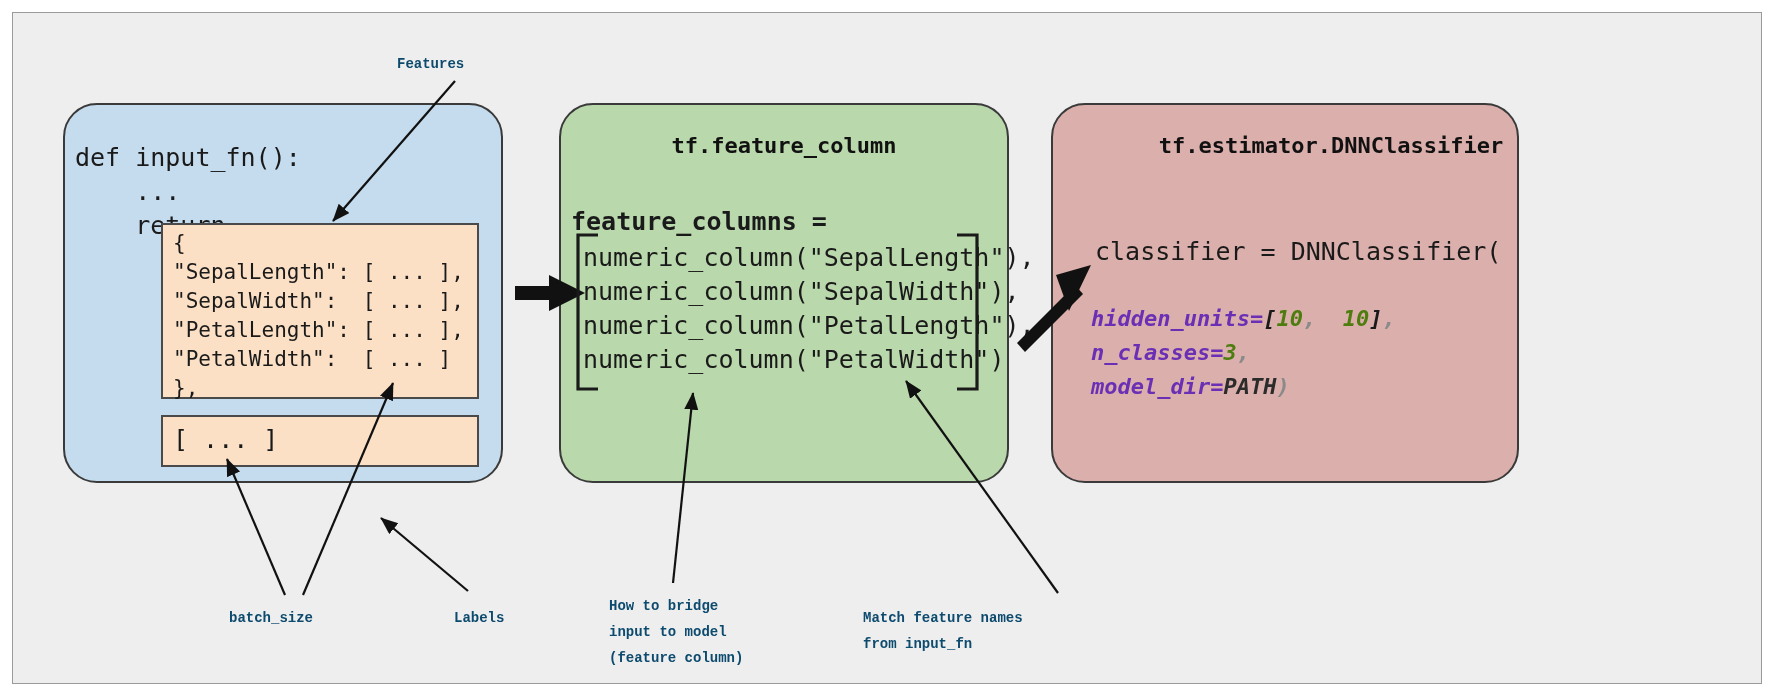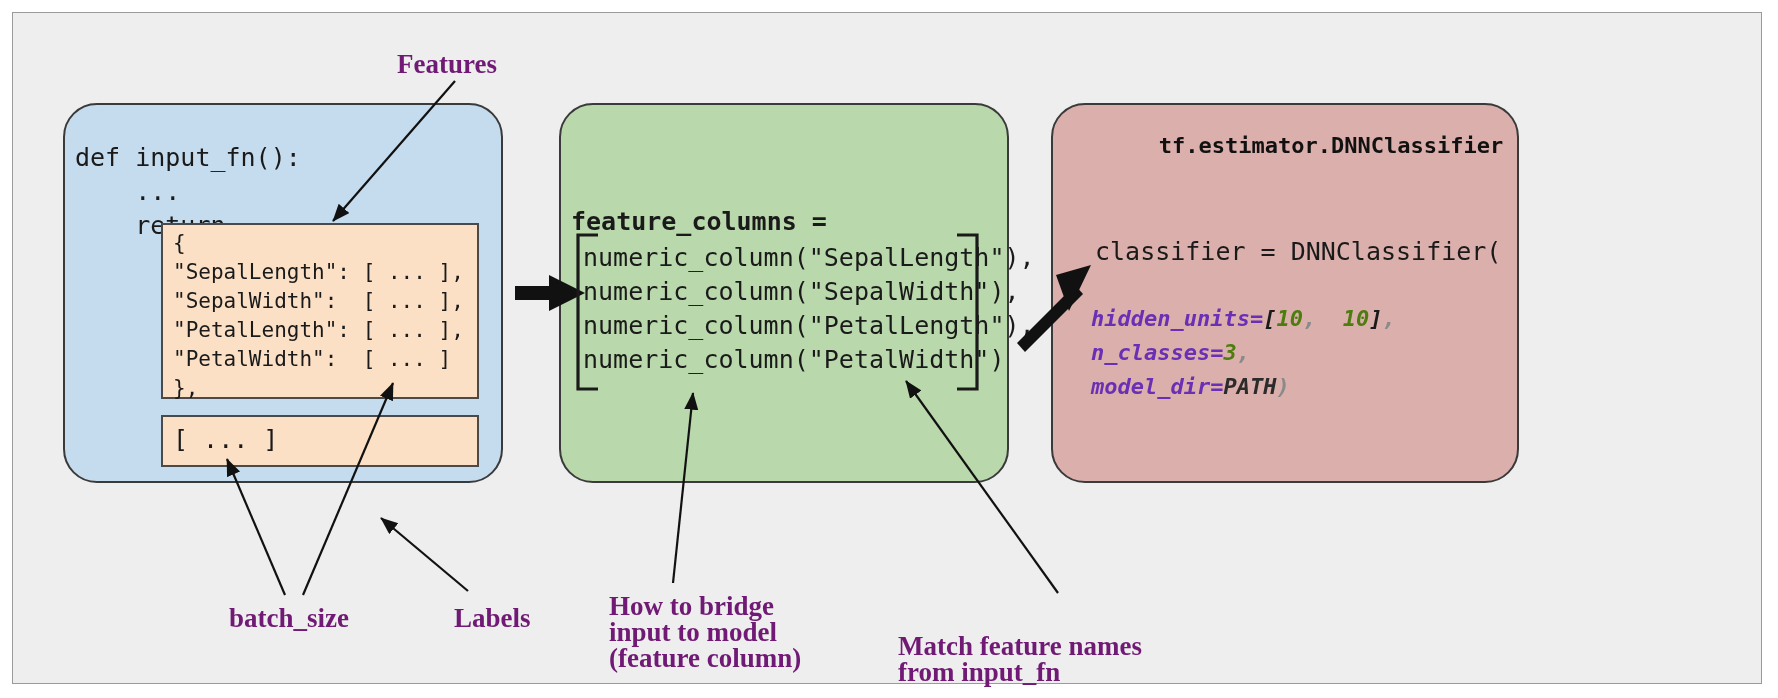--- a/index.html
+++ b/index.html
@@ -21,22 +21,22 @@
   .subbox{position:absolute;box-sizing:border-box;background:#fbe0c6;border:2px solid #4a4a4a;}
 
   .kwbox{position:absolute;box-sizing:border-box;background:#f9dfe2;border:2px solid #6d5b58;}
 
   .kw{font-family:"DejaVu Sans Mono","Liberation Mono",monospace;
       font-style:italic;font-weight:bold;font-size:22px;color:#6a2fb5;white-space:pre;}
   .num{color:#4d7c0f;}
   .punct{color:#8a8a8a;}
   .blk{color:#1a1a1a;}
 
-  .anno{position:absolute;font-family:Liberation Serif, serif;
-        font-weight:bold;font-size:27px;color:#701a75;line-height:26px;white-space:pre;}
+  .anno{position:absolute;font-family:Liberation Mono, monospace;
+        font-weight:bold;font-size:14px;color:#0c4a6e;line-height:26px;white-space:pre;}
 
   svg.ov{position:absolute;left:0;top:0;width:1750px;height:672px;pointer-events:none;}
 </style>
 </head>
 <body>
 
 <div id="stage">
   <div id="canvas">
 
     <div class="panel" style="left:50px;top:90px;width:440px;height:380px;background:#c5dcee;">
@@ -54,20 +54,21 @@
 "PetalWidth":  [ ... ]
 },</div>
     </div>
 
     <div class="subbox" style="left:148px;top:402px;width:318px;height:52px;">
       <div class="code" style="position:absolute;left:10px;top:8px;line-height:30px;">[ ... ]</div>
     </div>
 
     <div class="panel" style="left:546px;top:90px;width:450px;height:380px;background:#b9d8ab;">
     </div>
+    <div class="panel-title" style="left:546px;top:120px;width:450px;">tf.feature_column</div>
 
     <div class="code" style="position:absolute;left:558px;top:192px;font-weight:bold;">feature_columns =</div>
 
     <div style="position:absolute;left:570px;top:228px;">
       <div class="code" style="height:34px;">numeric_column("SepalLength"),</div>
       <div class="code" style="height:34px;">numeric_column("SepalWidth"),</div>
       <div class="code" style="height:34px;">numeric_column("PetalLength"),</div>
       <div class="code" style="height:34px;">numeric_column("PetalWidth")</div>
     </div>
 
@@ -87,21 +88,21 @@
     <div class="anno" style="left:384px;top:38px;">Features</div>
 
     <div class="anno" style="left:216px;top:592px;">batch_size</div>
 
     <div class="anno" style="left:441px;top:592px;">Labels</div>
 
     <div class="anno" style="left:596px;top:580px;">How to bridge
 input to model
 (feature column)</div>
 
-    <div class="anno" style="left:885px;top:592px;margin-top:28px;">Match feature names
+    <div class="anno" style="left:850px;top:592px;">Match feature names
 from input_fn</div>
 
     <svg class="ov" viewBox="0 0 1750 672">
       <defs>
         <marker id="thin" markerWidth="9" markerHeight="9" refX="7.6" refY="3.2" orient="auto" markerUnits="strokeWidth">
           <path d="M0,0 L8,3.2 L0,6.4 z" fill="#111"></path>
         </marker>
       </defs>
 
       <line x1="442" y1="68" x2="320" y2="208" stroke="#111" stroke-width="2.2" marker-end="url(#thin)"></line>

